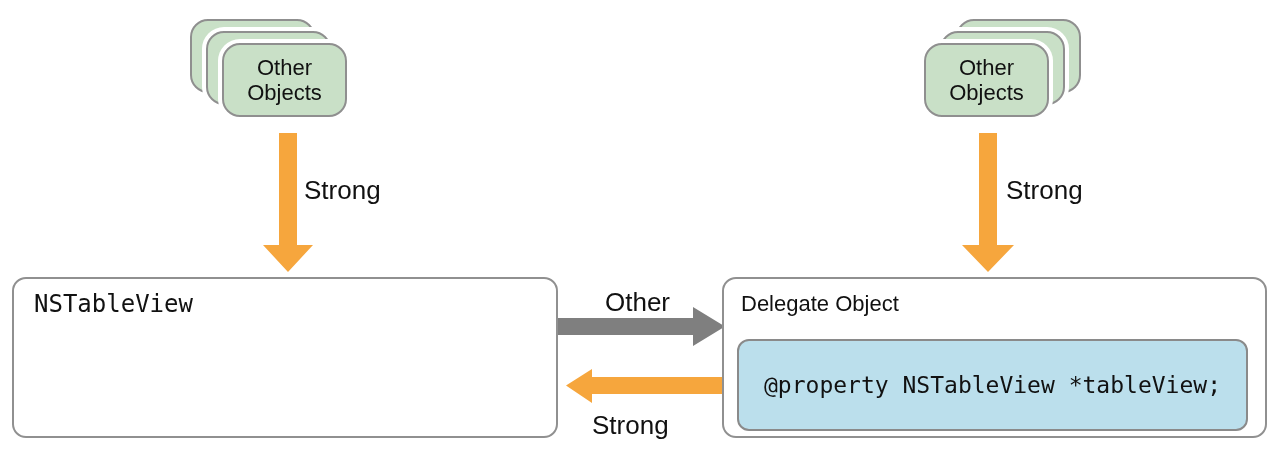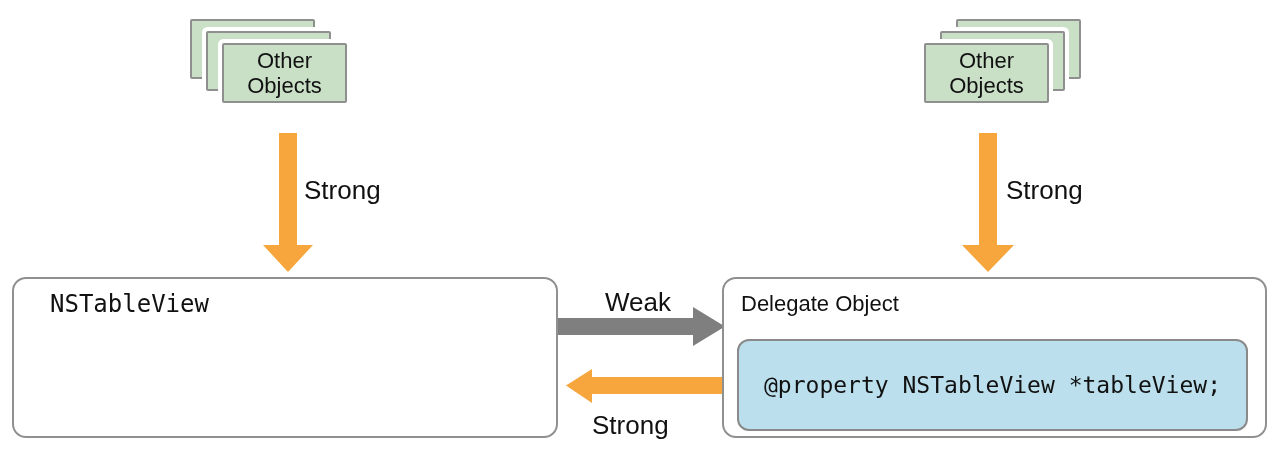--- a/index.html
+++ b/index.html
@@ -1,38 +1,38 @@
 <!DOCTYPE html>
 <html><head>
 <meta charset="utf-8">
 <style>
   html,body { margin:0; padding:0; background:#ffffff; }
   body { font-family:"Liberation Sans", sans-serif; color:#111; }
   .stage { position:relative; width:1278px; height:456px; background:#fff; overflow:hidden; }
 
   
-  .card { position:absolute; width:125px; height:60px; box-sizing:border-box;
-          background:#C9E0C7; border:2px solid #8F8F8F; border-radius:2px;
+  .card { position:absolute; width:125px; height:74px; box-sizing:border-box;
+          background:#C9E0C7; border:2px solid #8F8F8F; border-radius:18px;
           box-shadow:0 0 0 4px #ffffff; }
   .card-front { display:flex; align-items:center; justify-content:center;
                 text-align:center; font-size:22px; line-height:1.15; }
 
   
   .obj-box { position:absolute; box-sizing:border-box; background:#ffffff;
              border:2px solid #909090; border-radius:14px; }
 
   
   .prop-box { position:absolute; box-sizing:border-box; background:#BBDFEC;
               border:2px solid #8A8A8A; border-radius:12px;
               display:flex; align-items:center; justify-content:center;
               font-family:"DejaVu Sans Mono", monospace; font-size:23px;
               white-space:nowrap; }
 
   .title-mono { position:absolute; font-family:"DejaVu Sans Mono", monospace;
-                font-size:24px; white-space:nowrap;margin-left:16px; }
+                font-size:24px; white-space:nowrap; }
   .title-sans { position:absolute; font-size:22px; white-space:nowrap; }
   .arrow-label { position:absolute; font-size:26px; white-space:nowrap; }
 
   .arrow-layer { position:absolute; left:0; top:0; width:1278px; height:456px; }
 </style>
 </head>
 <body>
 
 <div class="stage">
 
@@ -68,16 +68,16 @@
 
   <div class="obj-box" style="left:12px; top:277px; width:546px; height:161px;"></div>
   <div class="title-mono" style="left:34px; top:290px;">NSTableView</div>
 
   <div class="obj-box" style="left:722px; top:277px; width:545px; height:161px;"></div>
   <div class="title-sans" style="left:741px; top:291px;">Delegate Object</div>
   <div class="prop-box" style="left:737px; top:339px; width:511px; height:92px;">
     <span>@property NSTableView *tableView;</span>
   </div>
 
-  <div class="arrow-label" style="left:605px; top:287px;">Weak</div>
+  <div class="arrow-label" style="left:605px; top:287px;">Other</div>
   <div class="arrow-label" style="left:592px; top:410px;">Strong</div>
 
 </div>
 
 </body></html>

